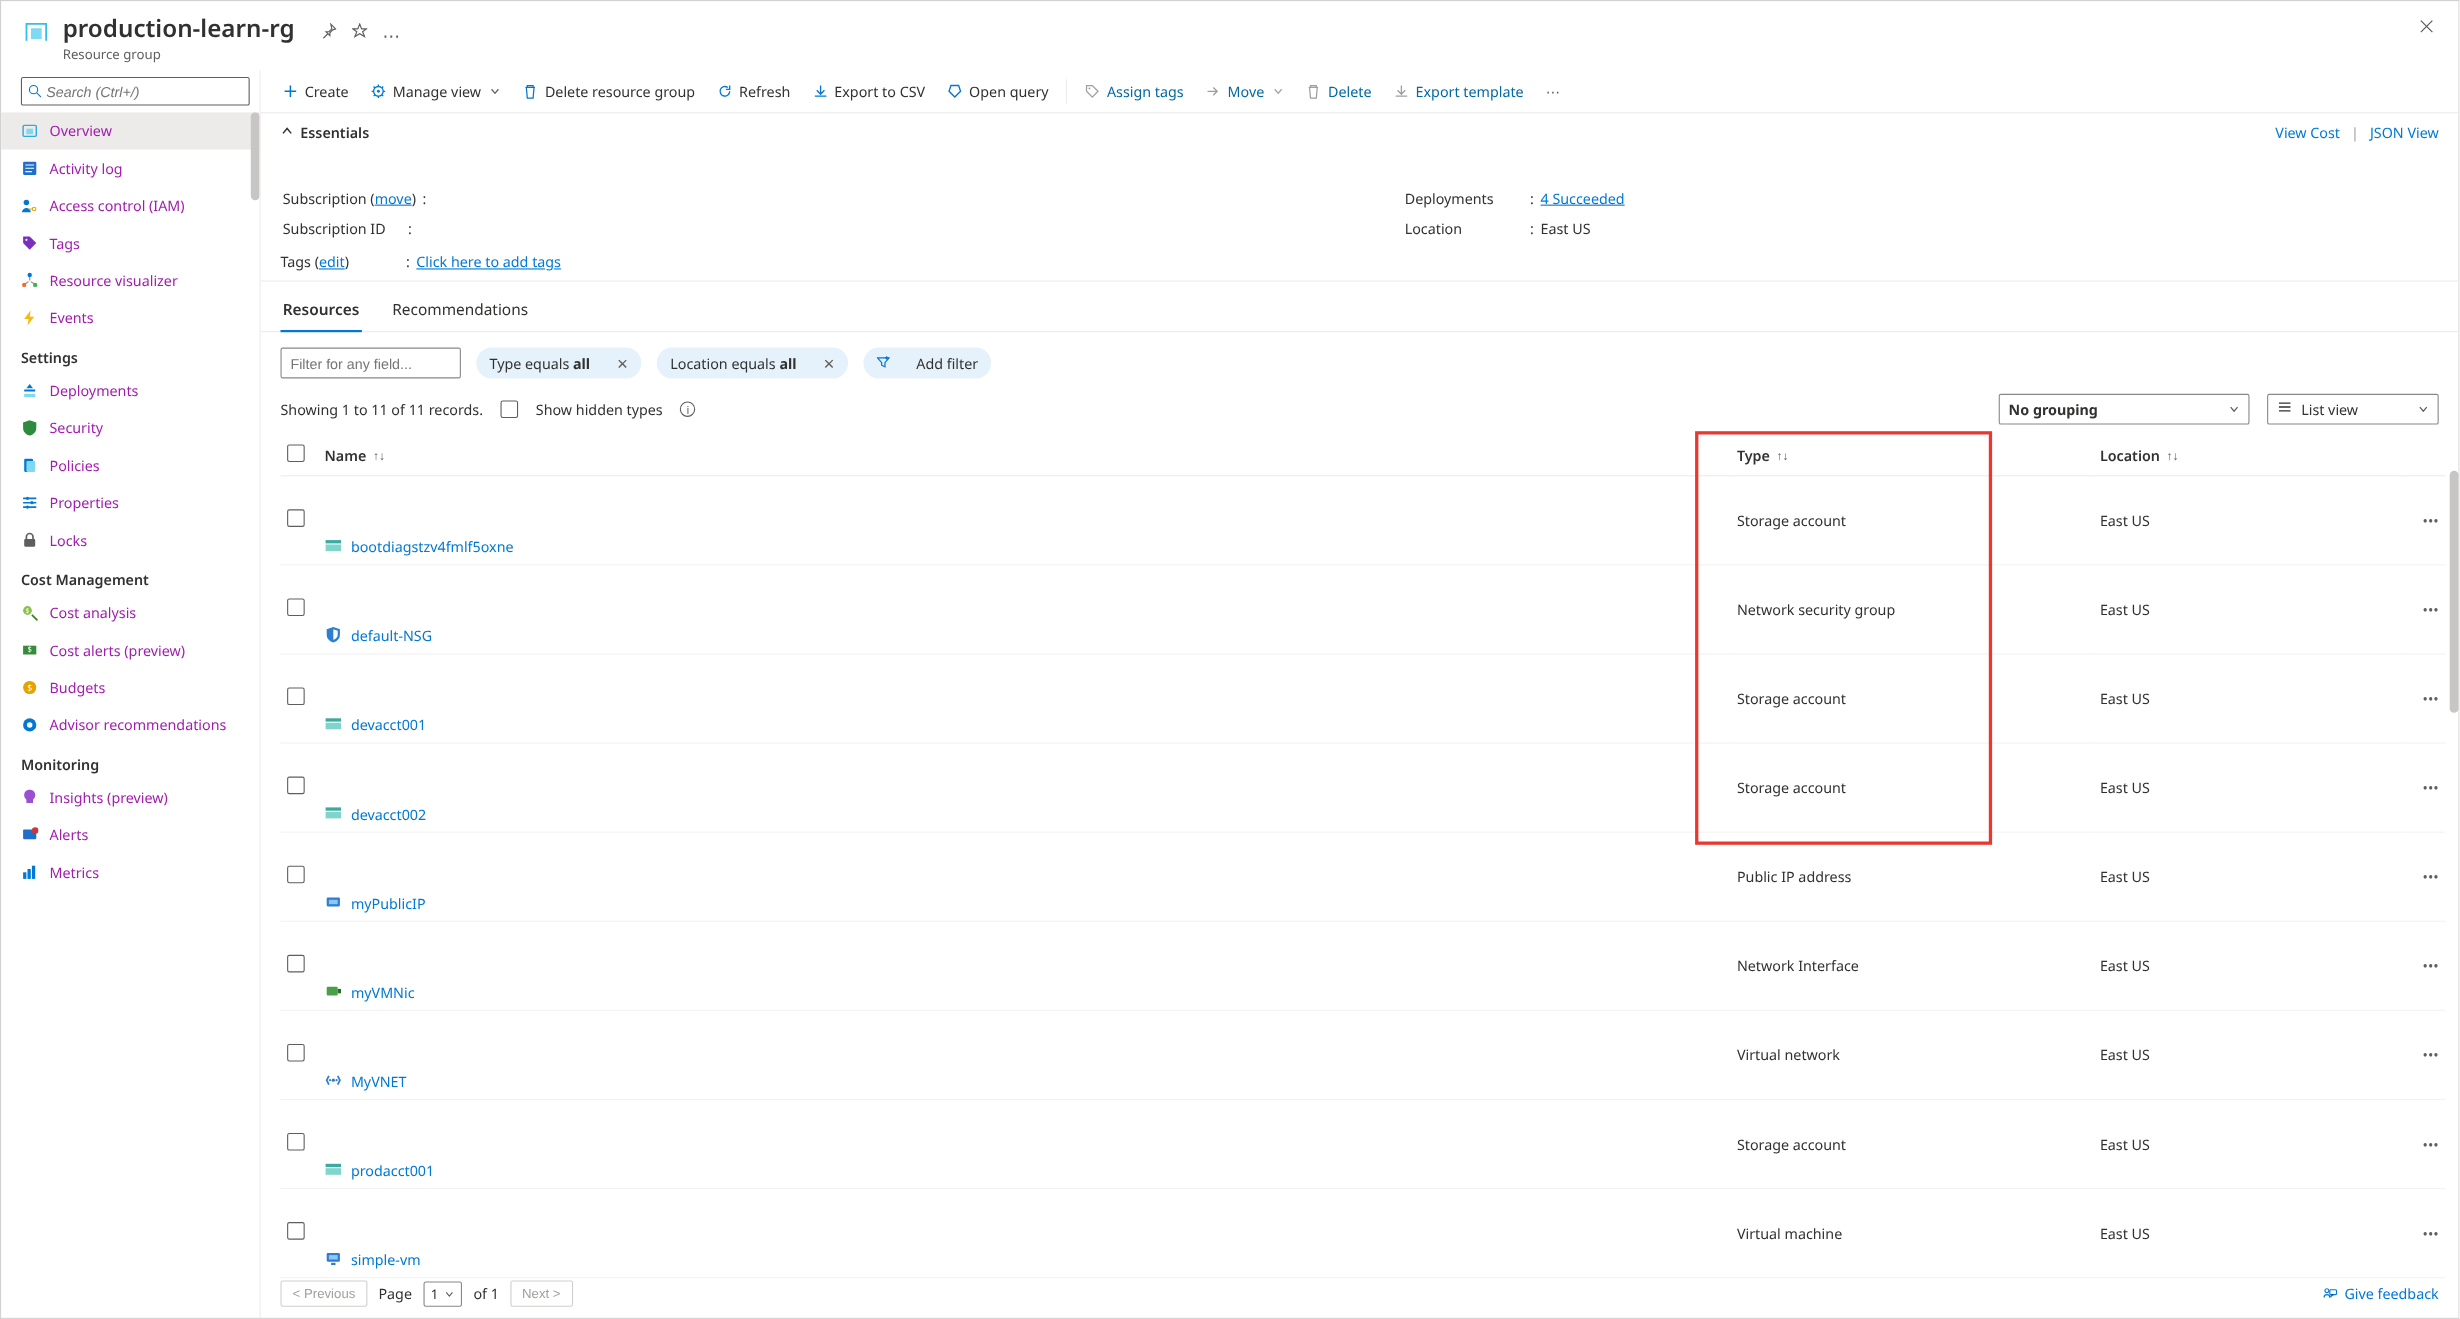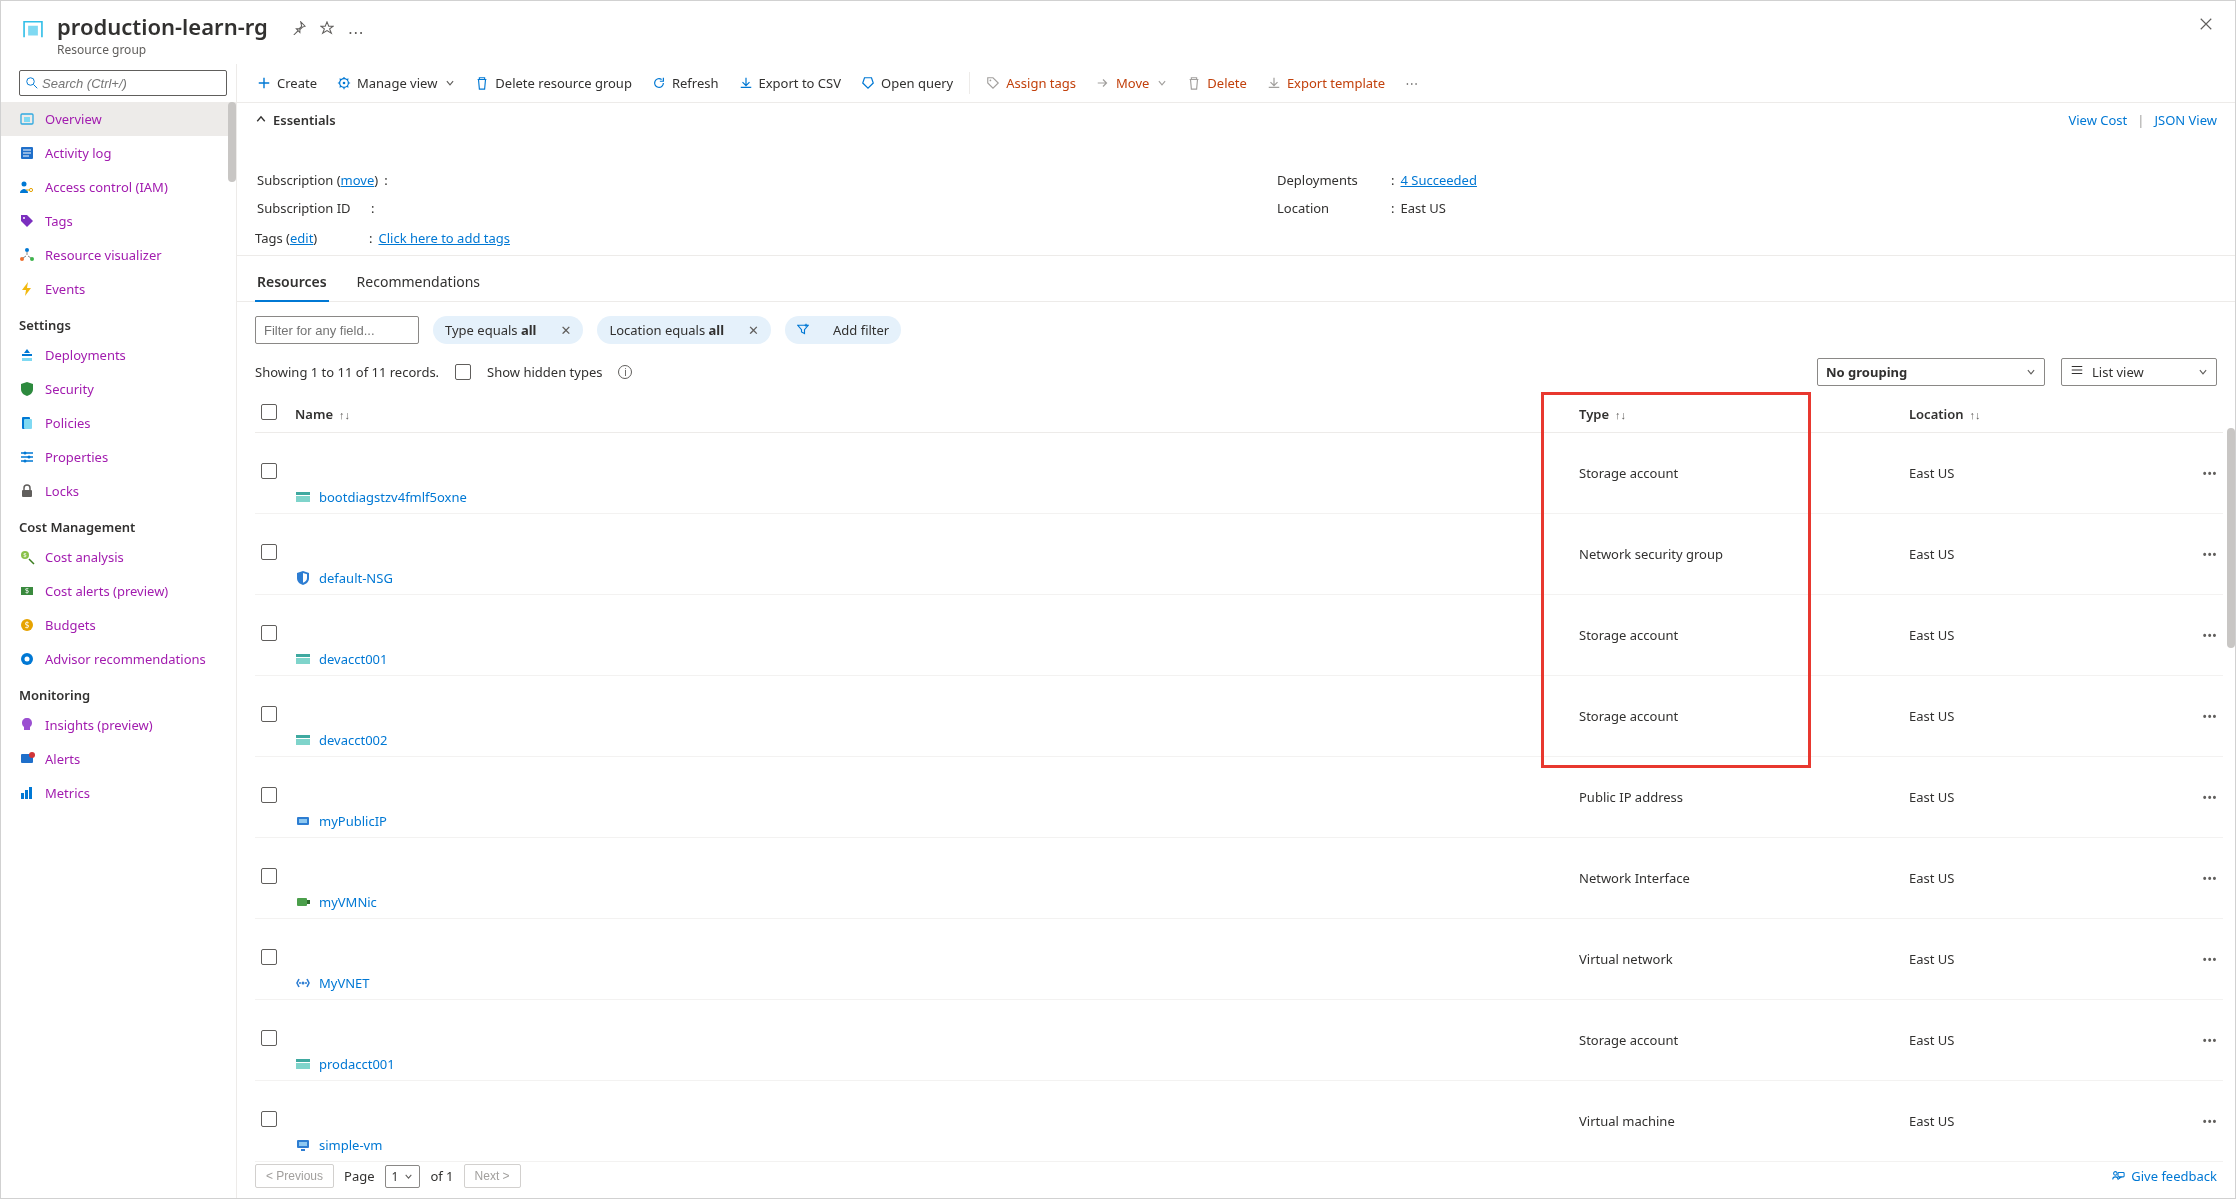--- a/index.html
+++ b/index.html
@@ -28,21 +28,21 @@
   .nav-item .nav-icon { width:16px; height:16px; display:flex; align-items:center; justify-content:center;}
   .nav-section { padding:10px 18px 4px 18px; font-size:13px; font-weight:600; color:#323130;}
   .sidebar-scrollbar-track { position:absolute; right:0; top:0; bottom:0; width:10px;}
   .sidebar-thumb { position:absolute; right:0; top:0; width:8px; height:80px; background:#c8c6c4; border-radius:4px;}
 
   
   .main { flex:1; display:flex; flex-direction:column; min-width:0; min-height:0;}
   .cmdbar { display:flex; align-items:center; gap:4px; padding:4px 12px; border-bottom:1px solid #edebe9; color:#323130; flex-wrap:nowrap; overflow:hidden;}
   .cmd { display:flex; align-items:center; gap:6px; padding:6px 8px; border-radius:2px; cursor:pointer; font-size:13px; white-space:nowrap;}
   .cmd .i { color:#0078d4; display:flex; align-items:center;}
-  .cmd.disabled { color:#c2410c; cursor:default;}
+  .cmd.disabled { color:#0369a1; cursor:default;}
   .cmd.disabled .i { color:#a19f9d;}
   .cmd-sep { width:1px; height:22px; background:#edebe9; margin:0 4px;}
   .cmd-chevron { margin-left:2px; color:#605e5c;}
   .cmd-ellipsis { padding:6px 8px; cursor:pointer; color:#605e5c;}
 
   .essentials { padding:8px 18px 8px 18px; border-bottom:1px solid #edebe9; display:flex; flex-direction:column; gap:8px;}
   .essentials-head { display:flex; align-items:center; gap:6px; cursor:pointer;}
   .view-links { margin-left:auto; display:flex; gap:10px;justify-content:space-between;}
   .view-links .divider{ color:#a19f9d;}
   .kv-grid { display:grid; grid-template-columns: 1fr 1fr; column-gap:80px; row-gap:10px; padding-left:2px;margin-top:34px;}
@@ -79,21 +79,21 @@
   .table { width:100%; border-collapse:collapse; table-layout:fixed;}
   .table th { text-align:left; font-weight:600; font-size:13px; padding:8px 6px; border-bottom:1px solid #edebe9;}
   .table td { padding:7px 6px; border-bottom:1px solid #f3f2f1; font-size:13px; white-space:nowrap; overflow:hidden; text-overflow:ellipsis;}
   .col-chk { width:34px;}
   .col-name { }
   .col-type { width:330px;}
   .col-loc { width:280px;}
   .col-menu { width:40px;}
   .th-inner { display:flex; align-items:center; gap:6px;}
   .sort-icon { color:#605e5c; font-size:11px;}
-  .res-name { display:flex; align-items:center; gap:8px;margin-top:48px;}
+  .res-name { display:flex; align-items:flex-start; gap:8px;margin-top:48px;}
   .res-icon { width:16px; height:16px; display:flex; align-items:center; justify-content:center;}
   .row-menu { color:#605e5c; cursor:pointer; text-align:right;}
   .highlight-box { position:absolute; border:3px solid #e8382f; pointer-events:none;}
   .table-scroll-track { position:absolute; right:0; top:32px; bottom:0; width:10px;}
   .table-thumb { position:absolute; right:0; top:0; width:8px; height:220px; background:#c8c6c4; border-radius:4px;}
 
   
   .pager { display:flex; align-items:center; gap:10px; padding:10px 18px; border-top:none;}
   .pg-btn { border:1px solid #8a8886; background:#fff; padding:4px 10px; font-size:12px; border-radius:2px; cursor:pointer;}
   .pg-btn.disabled{ color:#a19f9d; border-color:#d2d0ce; cursor:default;}

